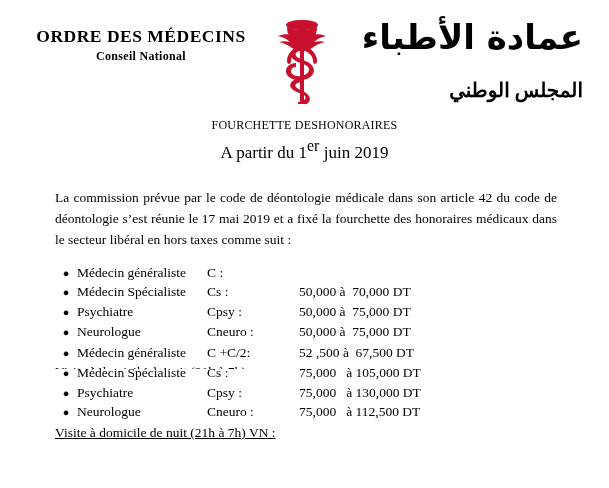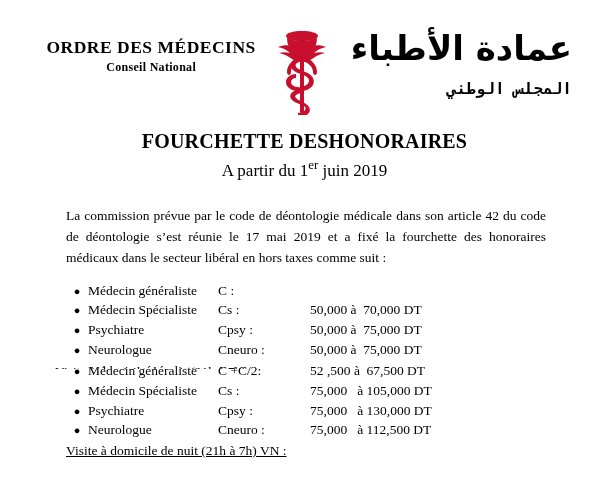--- a/index.html
+++ b/index.html
@@ -12,21 +12,21 @@
     background: #ffffff;
     font-family: "Liberation Serif", serif;
     color: #000000;
     overflow: hidden;
   }
   .page {
     position: relative;
     width: 609px;
     height: 369px;
     box-sizing: border-box;
-    padding: 11px;
+    padding: 0;
   }
 
   
   .header {
     display: flex;
     align-items: flex-start;
     justify-content: space-between;
     padding: 14px 26px 0 26px;
     box-sizing: border-box;
     height: 92px;
@@ -66,46 +66,45 @@
     padding-top: 2px;
   }
   .org-ar-line1 {
     font-family: "DejaVu Sans", sans-serif;
     font-weight: bold;
     font-size: 34px;
     line-height: 1.25;
     white-space: nowrap;
   }
   .org-ar-line2 {
-    font-family: Liberation Mono, monospace;
-    font-weight: bold;
-    font-size: 16px;
+    font-family: Liberation Serif, serif;
+    font-weight: bold;
+    font-size: 20px;
     line-height: 1.3;
-    margin-top: 10px;
+    margin-top: 18px;
     white-space: nowrap;
   }
 
   
   .title-block {
     text-align: center;
     margin-top: 26px;
   }
   .doc-title {
-    font-size: 20px;
+    font-size: 12px;
     letter-spacing: 0.2px;
     line-height: 1.25;
-    font-weight: bold;
   }
   .doc-subtitle {
     font-size: 17px;
     margin-top: 3px;
     line-height: 1.3;
   }
   .doc-subtitle sup {
-    font-size: 13px;
+    font-size: 16px;
     vertical-align: super;
   }
 
   
   .intro {
     margin: 24px 52px 0 55px;
     font-size: 13.5px;
     line-height: 1.55;
     text-align: justify;
   }

